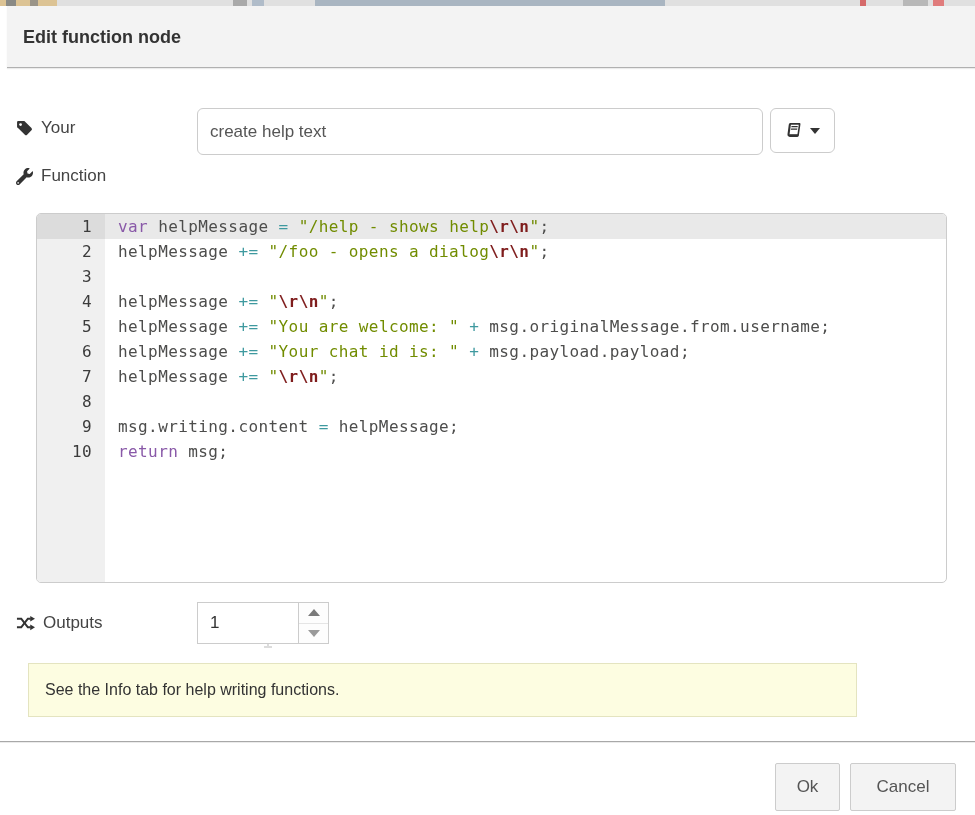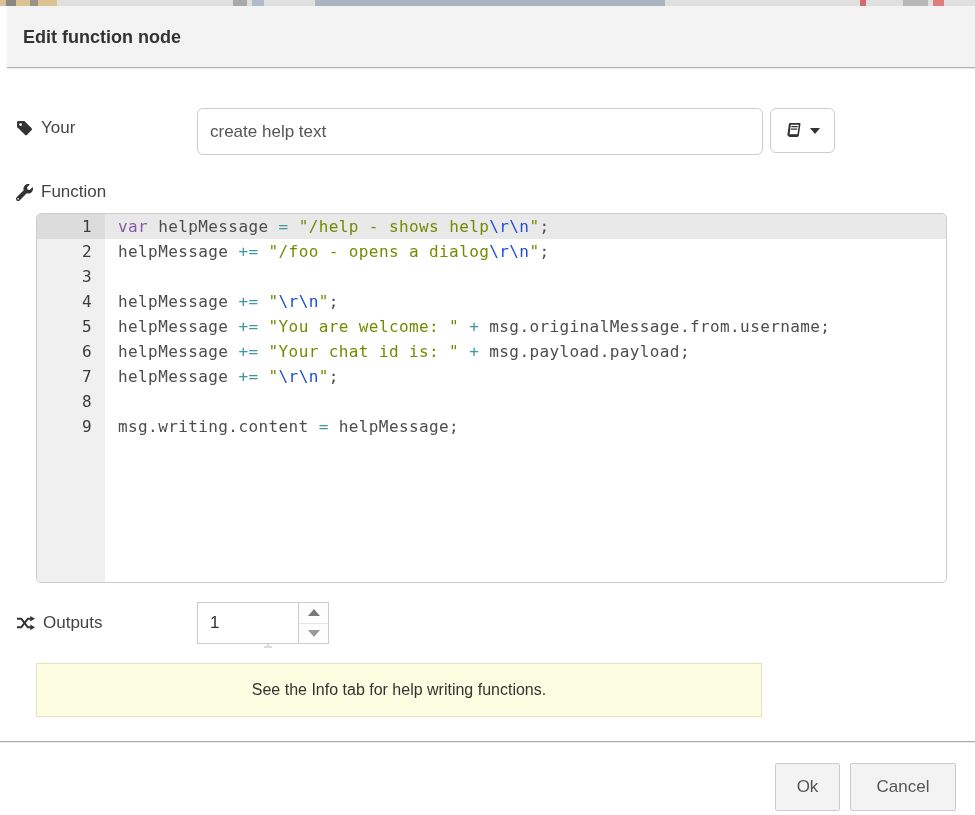--- a/index.html
+++ b/index.html
@@ -37,41 +37,41 @@
   .ed-row { display:flex; height:25px; line-height:25px; flex:0 0 25px; }
   .ed-row.filler { flex:1 1 auto; height:auto; }
   .ed-gutter { width:68px; flex:0 0 68px; background:#f0f0f0; color:#3b3b3b; text-align:right; padding-right:13px; }
   .ed-code { flex:1; padding-left:13px; white-space:pre; color:#4d4d4c; }
   .ed-row.active .ed-gutter { background:#dcdcdc; }
   .ed-row.active .ed-code { background:#e9e9e9; }
   .tok-keyword  { color:#8959a8; }
   .tok-text     { color:#4d4d4c; }
   .tok-operator { color:#3e999f; }
   .tok-string   { color:#718c00; }
-  .tok-escape   { color:#1d4ed8; }
+  .tok-escape   { color:#7f1d1d;font-weight:bold; }
 
   .ibeam { position:absolute; left:227px; top:204px; width:10px; height:21px; }
   .ibeam::before, .ibeam::after { content:""; position:absolute; left:1px; width:8px; height:2px; background:#dcdcdc; }
   .ibeam::before { top:0; } .ibeam::after { bottom:0; }
   .ibeam i { position:absolute; left:4px; top:1px; bottom:1px; width:2px; background:#dcdcdc; }
 
   
   .spinner { position:absolute; left:197px; top:596px; width:132px; height:42px; border:1px solid #ccc;
              background:#fff; display:flex; }
   .spinner input { flex:1; border:none; outline:none; padding:0 0 0 12px; font-size:17px; color:#333;
                    font-family:"Liberation Sans", sans-serif; min-width:0; }
   .spin-btns { width:30px; flex:0 0 30px; border-left:1px solid #ccc; display:flex; flex-direction:column; }
   .spin-up, .spin-down { flex:1; display:flex; align-items:center; justify-content:center; cursor:pointer; background:#fdfdfd; }
   .spin-up { border-bottom:1px solid #e5e5e5; }
   .tri-up   { width:0; height:0; border-left:6px solid transparent; border-right:6px solid transparent; border-bottom:7px solid #7a7a7a; }
   .tri-down { width:0; height:0; border-left:6px solid transparent; border-right:6px solid transparent; border-top:7px solid #9a9a9a; }
 
-  .tip-box { position:absolute; left:36px; top:657px; width:726px; height:54px; background:#fdfde1;
+  .tip-box { position:absolute; left:28px; top:657px; width:829px; height:54px; background:#fdfde1;
              border:1px solid #e4e4c0; display:flex; align-items:center; padding:0 16px;
-             font-size:16px; color:#333;justify-content:center; }
+             font-size:16px; color:#333; }
 
   .footer-sep { position:absolute; left:0; top:735px; width:100%; border-top:1px solid #a8a8a8;
                 box-shadow:0 1px 0 rgba(0,0,0,0.08); }
   .btn { position:absolute; top:757px; height:48px; background:#f3f3f3; border:1px solid #ccc; border-radius:2px;
          font-size:17px; color:#555; font-family:"Liberation Sans", sans-serif; cursor:pointer;
          display:flex; align-items:center; justify-content:center; }
   .btn-ok { left:775px; width:65px; }
   .btn-cancel { left:850px; width:106px; }
 
   .icon-dark { fill:#333; }
@@ -108,21 +108,21 @@
   <div class="library-btn">
     <svg width="17" height="17" viewBox="0 0 16 16">
       <path class="icon-dark" d="M4.2 1 h8.3 c0.8 0 1.2 0.5 1.1 1.2 l-1.5 10.6 c-0.1 0.7 -0.7 1.2 -1.4 1.2 H3.5 c-1.4 0 -2.3 -1 -2.1 -2.4 l1.2 -8.9 C2.8 1.6 3.4 1 4.2 1 Z"></path>
       <path d="M4.6 2.6 h7.4 l-1.3 9.4 H3.3 Z" fill="#fff"></path>
       <path class="icon-dark" d="M5.2 3.8 h5.9 l-0.2 1.2 H5.0 Z M4.8 6.2 h5.9 l-0.2 1.2 H4.6 Z"></path>
       <path class="icon-dark" d="M3.0 11.6 h8.6 l-0.2 1.4 H3.2 Z"></path>
     </svg>
     <span class="caret-down"></span>
   </div>
 
-  <div class="row-label" style="top:176px;">
+  <div class="row-label" style="top:160px;">
     <svg width="17" height="17" viewBox="0 0 512 512">
       <path class="icon-dark" d="M507.73 109.1c-2.24-9.03-13.54-12.09-20.12-5.51l-74.36 74.36-67.88-11.31-11.31-67.88 74.36-74.36c6.62-6.62 3.43-17.9-5.66-20.16-47.38-11.74-99.55.91-136.58 37.93-39.64 39.64-50.55 97.1-34.05 147.2L18.74 402.76c-24.99 24.99-24.99 65.51 0 90.5 24.99 24.99 65.51 24.99 90.5 0l213.21-213.21c50.12 16.71 107.47 5.68 147.37-34.22 37.07-37.07 49.7-89.32 37.91-136.73zM64 472c-13.25 0-24-10.75-24-24 0-13.26 10.75-24 24-24s24 10.74 24 24c0 13.25-10.75 24-24 24z"></path>
     </svg>
     <span>Function</span>
   </div>
 
   <div class="editor">
       <div class="ed-row active">
         <div class="ed-gutter">1</div>
         <div class="ed-code"><span class="tok-keyword">var</span><span class="tok-text"> helpMessage </span><span class="tok-operator">=</span><span class="tok-text"> </span><span class="tok-string">"/help - shows help</span><span class="tok-escape">\r\n</span><span class="tok-string">"</span><span class="tok-text">;</span></div>
@@ -151,20 +151,24 @@
         <div class="ed-gutter">7</div>
         <div class="ed-code"><span class="tok-text">helpMessage </span><span class="tok-operator">+=</span><span class="tok-text"> </span><span class="tok-string">"</span><span class="tok-escape">\r\n</span><span class="tok-string">"</span><span class="tok-text">;</span></div>
       </div>
       <div class="ed-row">
         <div class="ed-gutter">8</div>
         <div class="ed-code"></div>
       </div>
       <div class="ed-row">
         <div class="ed-gutter">9</div>
         <div class="ed-code"><span class="tok-text">msg.writing.content </span><span class="tok-operator">=</span><span class="tok-text"> helpMessage;</span></div>
+      </div>
+      <div class="ed-row">
+        <div class="ed-gutter">10</div>
+        <div class="ed-code"><span class="tok-keyword">return</span><span class="tok-text"> msg;</span></div>
       </div>
       <div class="ed-row filler">
         <div class="ed-gutter"></div>
         <div class="ed-code"></div>
       </div>
     </div>
   <div class="ibeam" style="left:263px;top:621px;">
       <i></i>
     </div>
 

